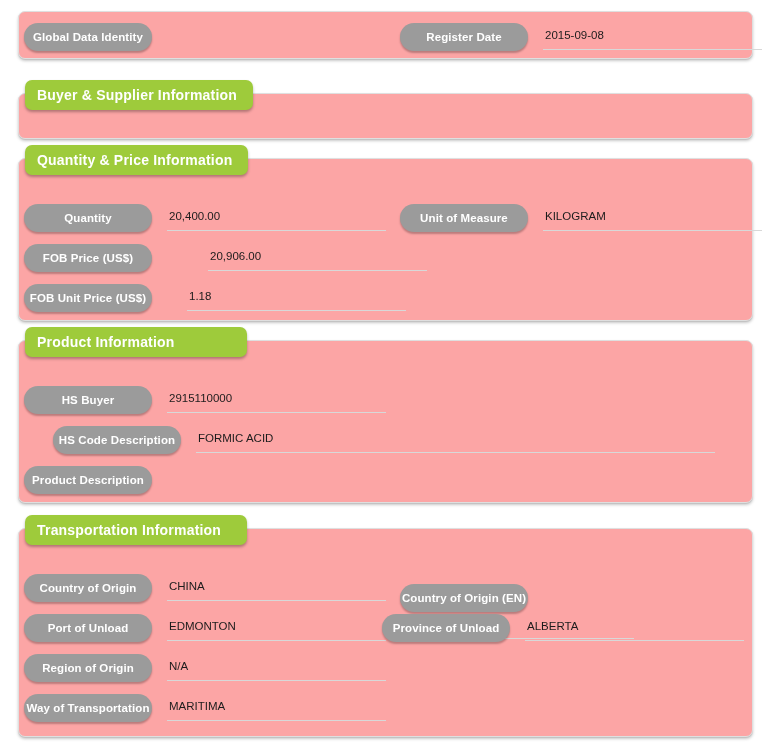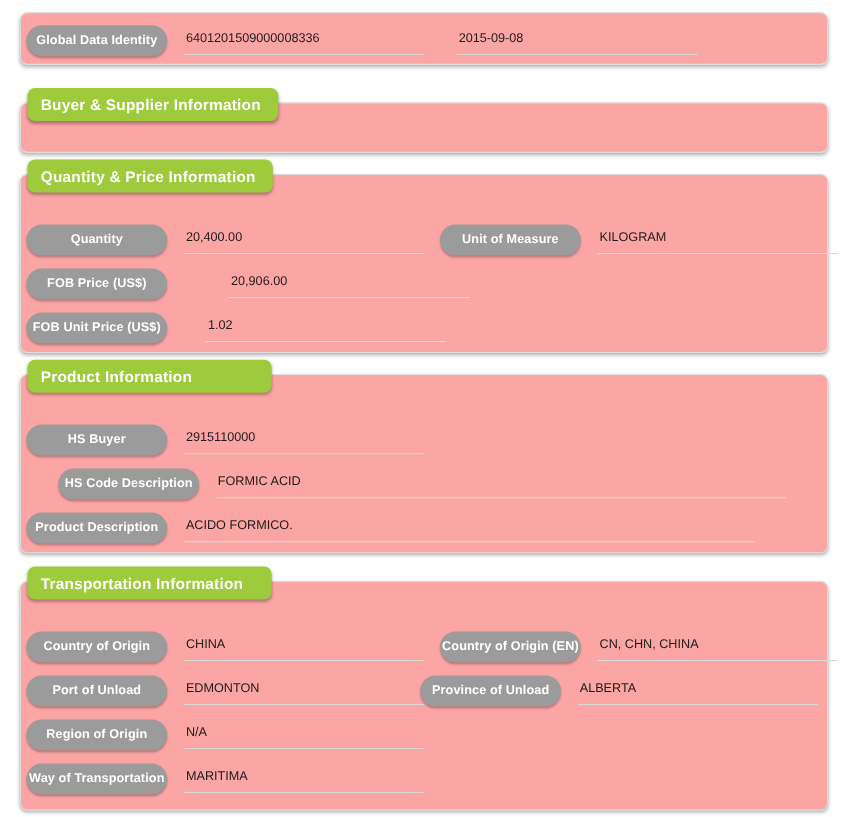--- a/index.html
+++ b/index.html
@@ -109,23 +109,23 @@
 </head>
 <body>
 
 <div class="page">
   <div id="cards-root">
       <div class="card" style="position: absolute; left: 9px; right: 9px; top: 11px; height: 48px;">
         <div class="card-body">
           <div class="rows">
             <div class="field" style="left: 5px; top: 11px;">
               <div class="field-label">Global Data Identity</div>
-              <div class="field-value">6401201509000008336</div>
             </div>
             <div class="field" style="left: 381px; top: 11px;">
+              <div class="field-label">Register Date</div>
               <div class="field-value">2015-09-08</div>
             </div>
           </div>
         </div>
       </div>
       <div class="card" style="position: absolute; left: 9px; right: 9px; top: 93px; height: 46px; text-align: right;">
         <div class="section-tab">Buyer &amp; Supplier Information</div>
         <div class="card-body">
           <div class="rows"></div>
         </div>
@@ -137,21 +137,21 @@
             <div class="field" style="left: 5px; top: 45px;">
               <div class="field-label">Quantity</div>
               <div class="field-value">20,400.00</div>
             </div>
             <div class="field" style="left: 5px; top: 85px; gap: 41px;">
               <div class="field-label">FOB Price (US$)</div>
               <div class="field-value">20,906.00</div>
             </div>
             <div class="field" style="left: 5px; top: 125px; gap: 20px;">
               <div class="field-label">FOB Unit Price (US$)</div>
-              <div class="field-value">1.02</div>
+              <div class="field-value">1.18</div>
             </div>
             <div class="field" style="left: 381px; top: 45px;">
               <div class="field-label">Unit of Measure</div>
               <div class="field-value">KILOGRAM</div>
             </div>
           </div>
         </div>
       </div>
       <div class="card" style="position: absolute; left: 9px; right: 9px; top: 340px; height: 163px;">
         <div class="section-tab">Product Information</div>
@@ -160,21 +160,20 @@
             <div class="field" style="left: 5px; top: 45px;">
               <div class="field-label">HS Buyer</div>
               <div class="field-value">2915110000</div>
             </div>
             <div class="field" style="left: 5px; top: 85px; padding-left: 29px;">
               <div class="field-label">HS Code Description</div>
               <div class="field-value wide">FORMIC ACID</div>
             </div>
             <div class="field" style="left: 5px; top: 125px;">
               <div class="field-label">Product Description</div>
-              <div class="field-value wide">ACIDO FORMICO.</div>
             </div>
           </div>
         </div>
       </div>
       <div class="card" style="position: absolute; left: 9px; right: 9px; top: 528px; height: 209px;">
         <div class="section-tab">Transportation Information</div>
         <div class="card-body">
           <div class="rows">
             <div class="field" style="left: 5px; top: 45px;">
               <div class="field-label">Country of Origin</div>
@@ -185,21 +184,21 @@
               <div class="field-value">EDMONTON</div>
             </div>
             <div class="field" style="left: 5px; top: 125px;">
               <div class="field-label">Region of Origin</div>
               <div class="field-value">N/A</div>
             </div>
             <div class="field" style="left: 5px; top: 165px;">
               <div class="field-label">Way of Transportation</div>
               <div class="field-value">MARITIMA</div>
             </div>
-            <div class="field" style="left: 381px; top: 45px;">
+            <div class="field" style="left: 381px; top: 55px; flex-direction: column;">
               <div class="field-label">Country of Origin (EN)</div>
               <div class="field-value">CN, CHN, CHINA</div>
             </div>
             <div class="field" style="left: 363px; top: 85px;">
               <div class="field-label">Province of Unload</div>
               <div class="field-value">ALBERTA</div>
             </div>
           </div>
         </div>
       </div>

